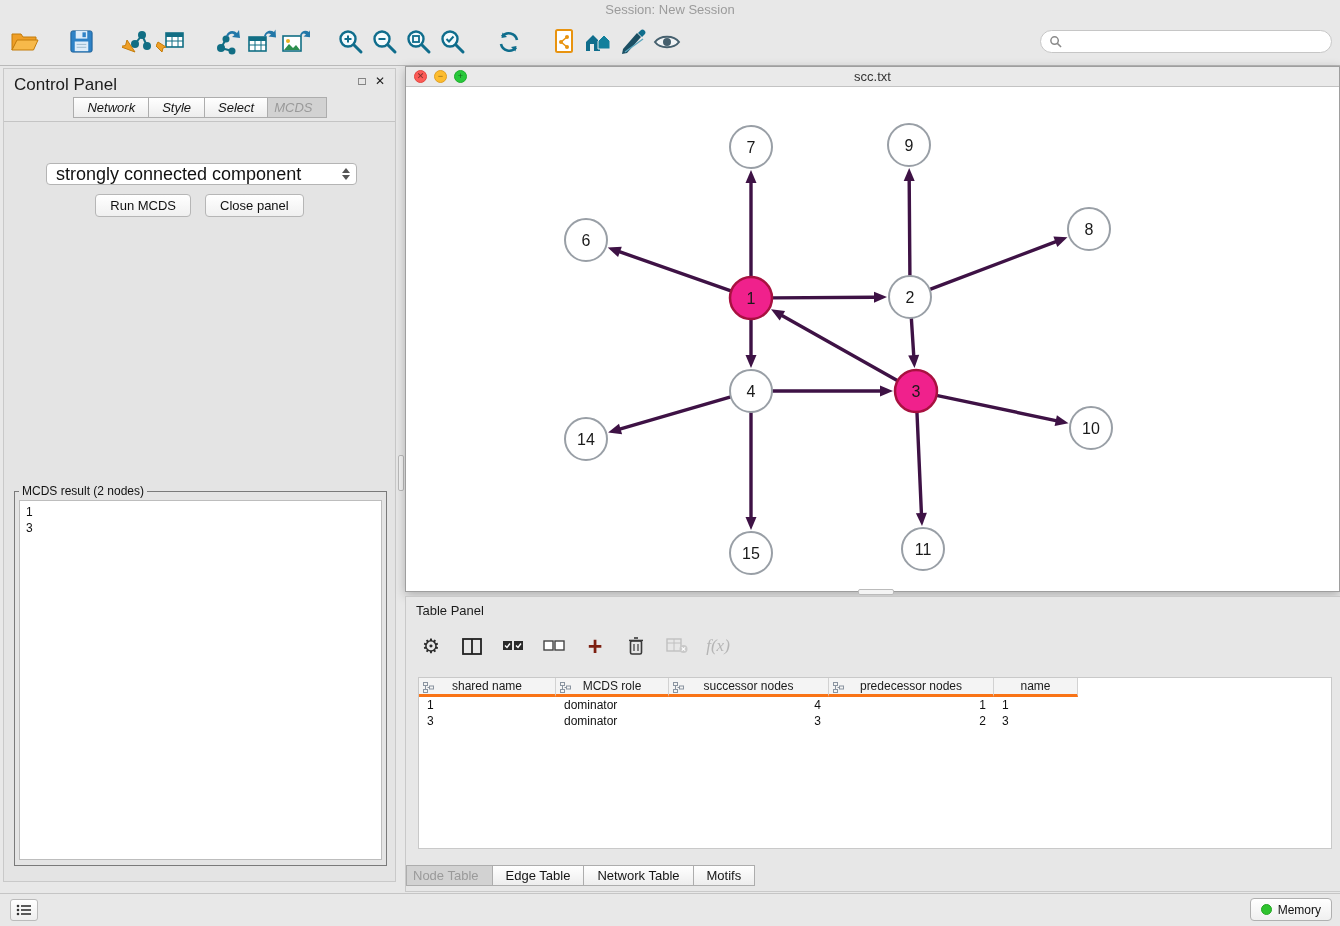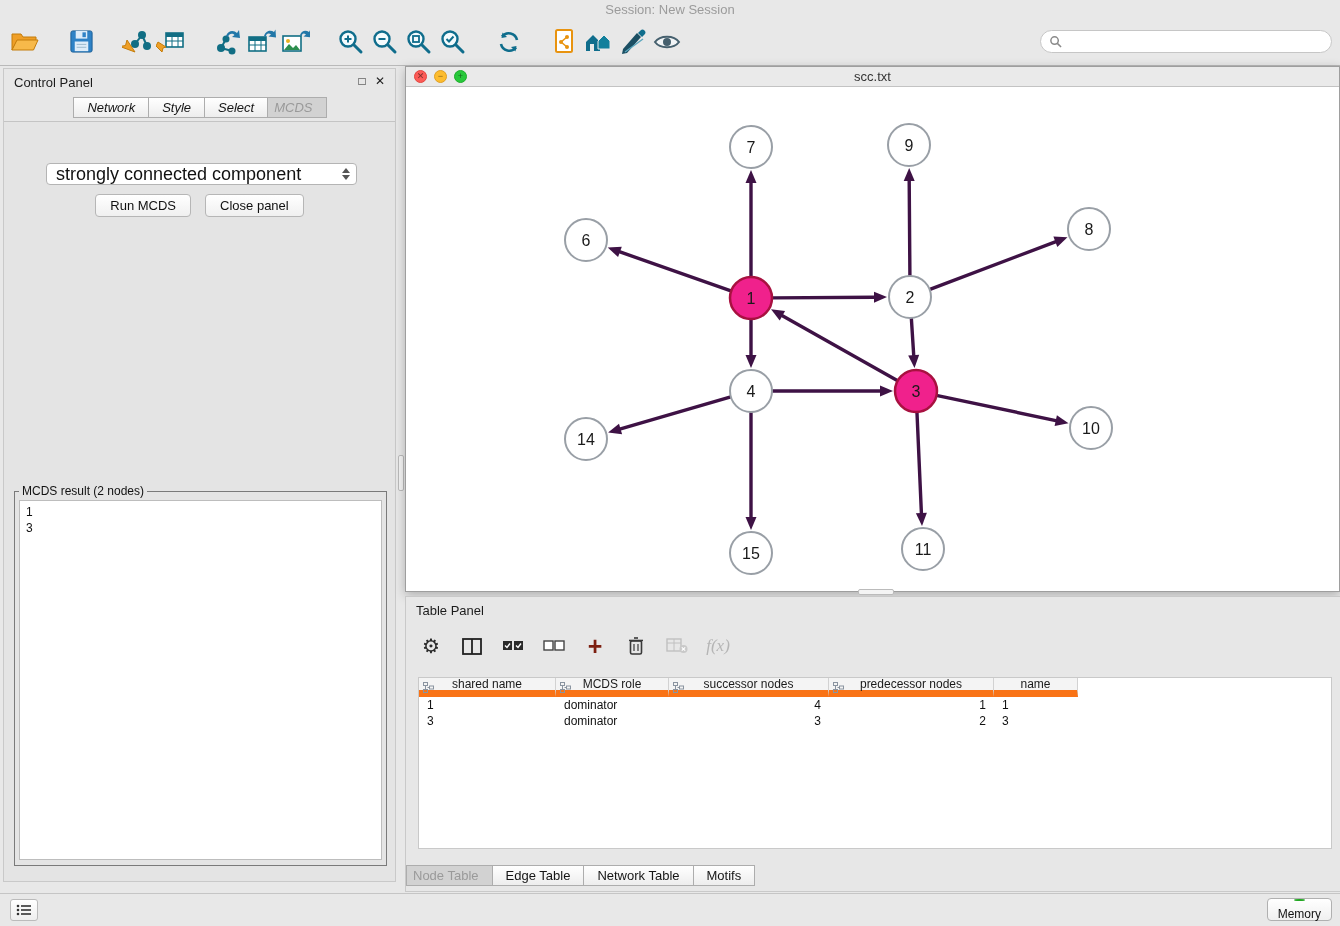--- a/index.html
+++ b/index.html
@@ -14,21 +14,21 @@
   
   .toolbar { position:absolute; left:0; top:18px; width:100%; height:48px; border-bottom:1px solid #b9b9b9; display:flex; align-items:center; padding:0 8px; }
   .tb-ico { width:34px; height:34px; display:flex; align-items:center; justify-content:center; cursor:default; }
   .tb-gap { width:22px; }
   .search-wrap { margin-left:auto; width:292px; height:23px; background:#fff; border:1px solid #c6c6c6; border-radius:12px; display:flex; align-items:center; padding:0 8px; }
   .search-wrap input { border:none; outline:none; flex:1; font-size:12px; font-family:"Liberation Sans",sans-serif; background:transparent; margin-left:5px; }
 
   
   .control-panel { position:absolute; left:3px; top:68px; width:393px; height:814px; background:#e7e7e7; border:1px solid #c9c9c9; }
   .panel-header { position:relative; height:26px; }
-  .panel-header .ph-title { position:absolute; left:10px; top:6px; font-size:13px; color:#1c1c1c; }
+  .panel-header .ph-title { position:absolute; left:10px; top:6px; font-size:17px; color:#1c1c1c; }
   .ph-btn { position:absolute; top:5px; width:14px; height:14px; font-size:12px; color:#222; text-align:center; line-height:14px; cursor:default; }
   .cp-tabs { position:absolute; left:0; top:28px; width:100%; display:flex; justify-content:center;font-style:italic; }
   .tab { border:1px solid #adadad; background:linear-gradient(#ffffff,#ededed); padding:2px 13px; font-size:13px; color:#151515; margin-right:-1px; cursor:default; }
   .tab.selected { background:#d2d2d2; color:#9a9a9a;padding-left:6px; }
   .cp-content { position:absolute; left:0; top:52px; right:0; bottom:0; background:#e4e4e4; border-top:1px solid #c4c4c4; }
   .opt-label { position:absolute; top:22px; width:100%; text-align:center; font-size:13px; color:#111; }
   .dropdown { position:absolute; left:42px; top:41px; width:311px; height:22px; background:#fff; border:1px solid #b4b4b4; border-radius:4px; display:flex; align-items:center; padding:0 4px 0 9px; font-size:18px; color:#111; cursor:default; }
   .dropdown .dd-label { flex:1; }
   .stepper { display:flex; flex-direction:column; align-items:center; gap:2px; padding-right:2px; }
   .stepper i { width:0; height:0; border-left:4px solid transparent; border-right:4px solid transparent; }
@@ -59,31 +59,31 @@
   
   .table-panel { position:absolute; left:405px; top:596px; width:997px; height:296px; background:#e7e7e7; border:1px solid #c9c9c9; }
   .tp-header { position:relative; height:26px; }
   .tp-toolbar { position:absolute; left:12px; top:30px; height:38px; display:flex; align-items:center; gap:15px; }
   .tp-ico { width:26px; height:26px; display:flex; align-items:center; justify-content:center; cursor:default; }
   .gear-glyph { font-size:20px; color:#2b2b2b; }
   .plus-glyph { font-size:25px; font-weight:bold; color:#7d1f10; line-height:1; }
   .fx-glyph { font-family:"Liberation Serif",serif; font-style:italic; font-size:17px; color:#b5b5b5; }
   .tp-table-wrap { position:absolute; left:12px; top:80px; width:914px; height:172px; background:#fff; border:1px solid #c9c9c9; }
   .tp-head { display:flex; }
-  .th { position:relative; height:19px; background:#f4f4f4; border-right:1px solid #d2d2d2; border-bottom:7px solid #f97316; font-size:12px; color:#1a1a1a; display:flex; align-items:center; justify-content:center; }
+  .th { position:relative; height:19px; background:#f4f4f4; border-right:1px solid #d2d2d2; border-bottom:3px solid #f97316; font-size:12px; color:#1a1a1a; display:flex; align-items:center; justify-content:center; }
   .th .th-ico { position:absolute; left:4px; top:4px; }
   .tr { display:flex; height:16px; }
   .td { font-size:12px; color:#111; padding:1px 8px 0 8px; overflow:hidden; white-space:nowrap; }
   .td.num { text-align:right; }
   .tp-tabs { position:absolute; left:0; top:268px; width:100%; display:flex; }
 
   
   .statusbar { position:absolute; left:0; top:893px; width:100%; height:33px; border-top:1px solid #c5c5c5; background:#e8e8e8; }
   .menu-btn { position:absolute; left:10px; top:5px; width:28px; height:22px; border:1px solid #bbb; border-radius:3px; background:linear-gradient(#fff,#eee); display:flex; align-items:center; justify-content:center; cursor:default; }
-  .memory-btn { position:absolute; right:8px; top:4px; height:23px; border:1px solid #b0b0b0; border-radius:4px; background:linear-gradient(#fff,#f0f0f0); display:flex; align-items:center; gap:6px; padding:0 10px; font-size:12px; color:#111; cursor:default;flex-direction:column; }
+  .memory-btn { position:absolute; right:8px; top:4px; height:23px; border:1px solid #b0b0b0; border-radius:4px; background:linear-gradient(#fff,#f0f0f0); display:flex; align-items:center; gap:6px; padding:0 10px; font-size:12px; color:#111; cursor:default; }
   .mem-dot { width:11px; height:11px; border-radius:50%; background:#2fc32f; border:1px solid #23a623; }
 </style>
 </head>
 <body>
 
 <div class="app">
 
   <div class="titlebar">
     <span>Session: New Session</span>
   </div>

